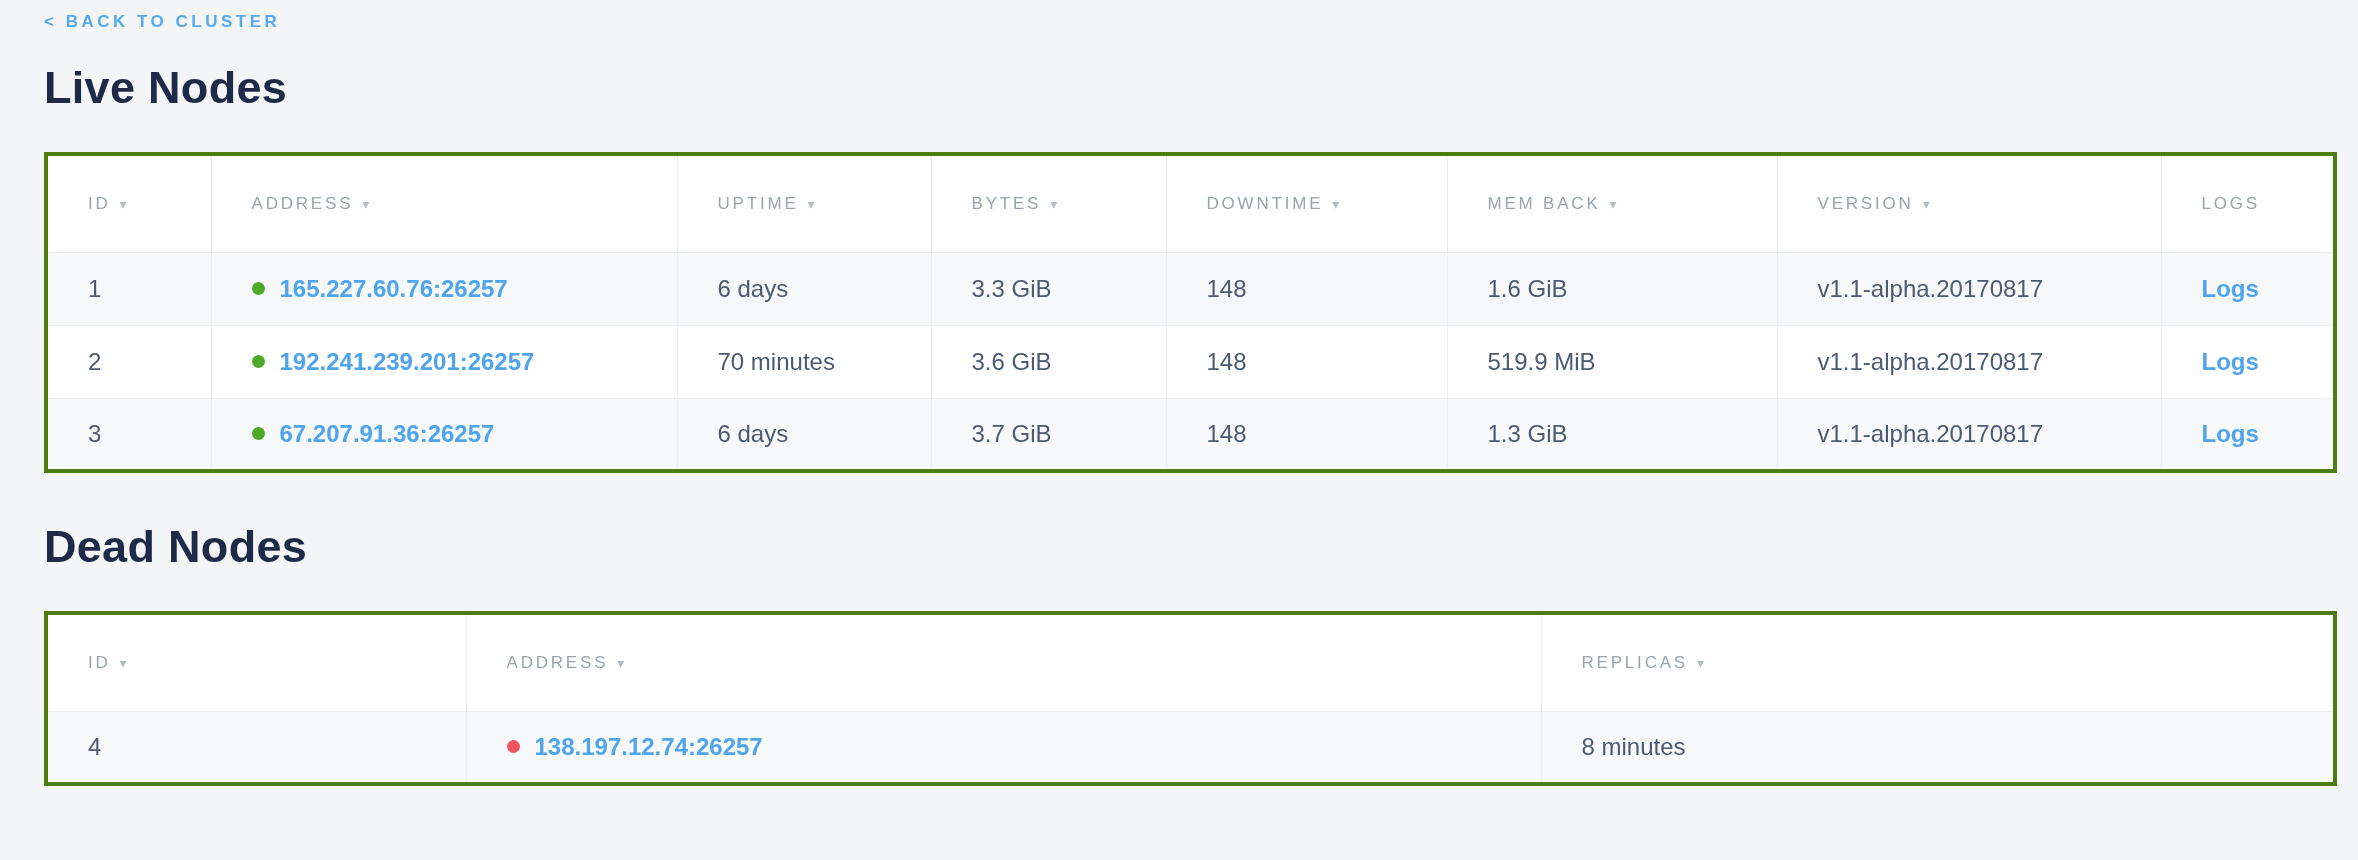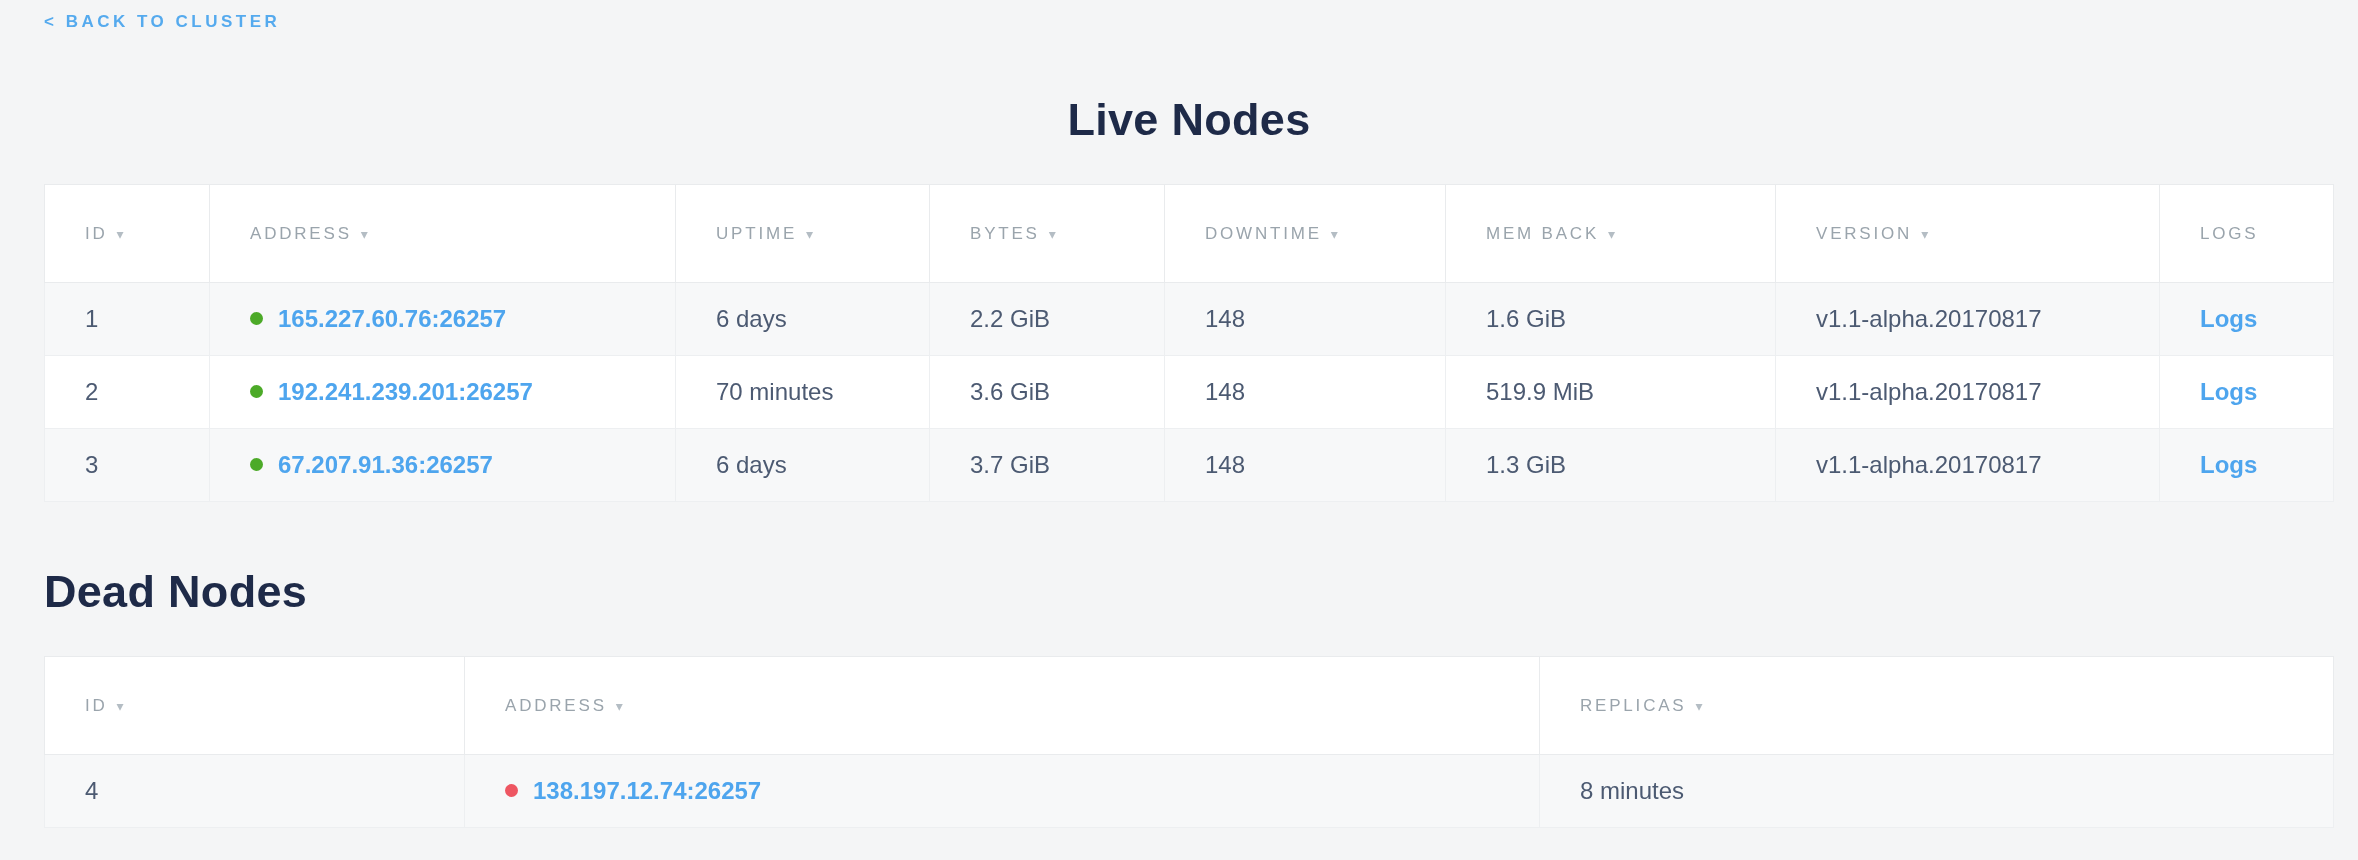--- a/index.html
+++ b/index.html
@@ -21,30 +21,30 @@
     cursor: pointer;
   }
 
   .section-title {
     color: #1e2a48;
     font-size: 45px;
     font-weight: bold;
     letter-spacing: 0.3px;
     line-height: 52px;
   }
-  .live-title { margin-top: 62px; text-align: center; }
-  .dead-title { margin-top: 64px; }
+  .live-title { margin-top: 30px; }
+  .dead-title { margin-top: 48px; }
 
   table.nodes-table {
     border-collapse: collapse;
     table-layout: fixed;
     width: 2290px;
     margin-top: 38px;
     background: #000000;
-    border: 1px solid #4d7c0f;
+    border: 4px solid #4d7c0f;
   }
   table.nodes-table th {
     height: 98px;
     background: #ffffff;
     text-align: left;
     vertical-align: middle;
     padding-left: 40px;
     font-size: 17px;
     font-weight: normal;
     color: #9aa4ac;
@@ -126,21 +126,21 @@
         <th><span>MEM BACK</span><span class="sort-arrow">▾</span></th>
         <th><span>VERSION</span><span class="sort-arrow">▾</span></th>
         <th><span>LOGS</span></th>
       </tr>
     </thead>
     <tbody>
       <tr class="row-stripe">
         <td>1</td>
         <td><span class="dot dot-live"></span><a class="cell-link">165.227.60.76:26257</a></td>
         <td>6 days</td>
-        <td>2.2 GiB</td>
+        <td>3.3 GiB</td>
         <td>148</td>
         <td>1.6 GiB</td>
         <td>v1.1-alpha.20170817</td>
         <td><a class="cell-link">Logs</a></td>
       </tr>
       <tr class="row-plain">
         <td>2</td>
         <td><span class="dot dot-live"></span><a class="cell-link">192.241.239.201:26257</a></td>
         <td>70 minutes</td>
         <td>3.6 GiB</td>

